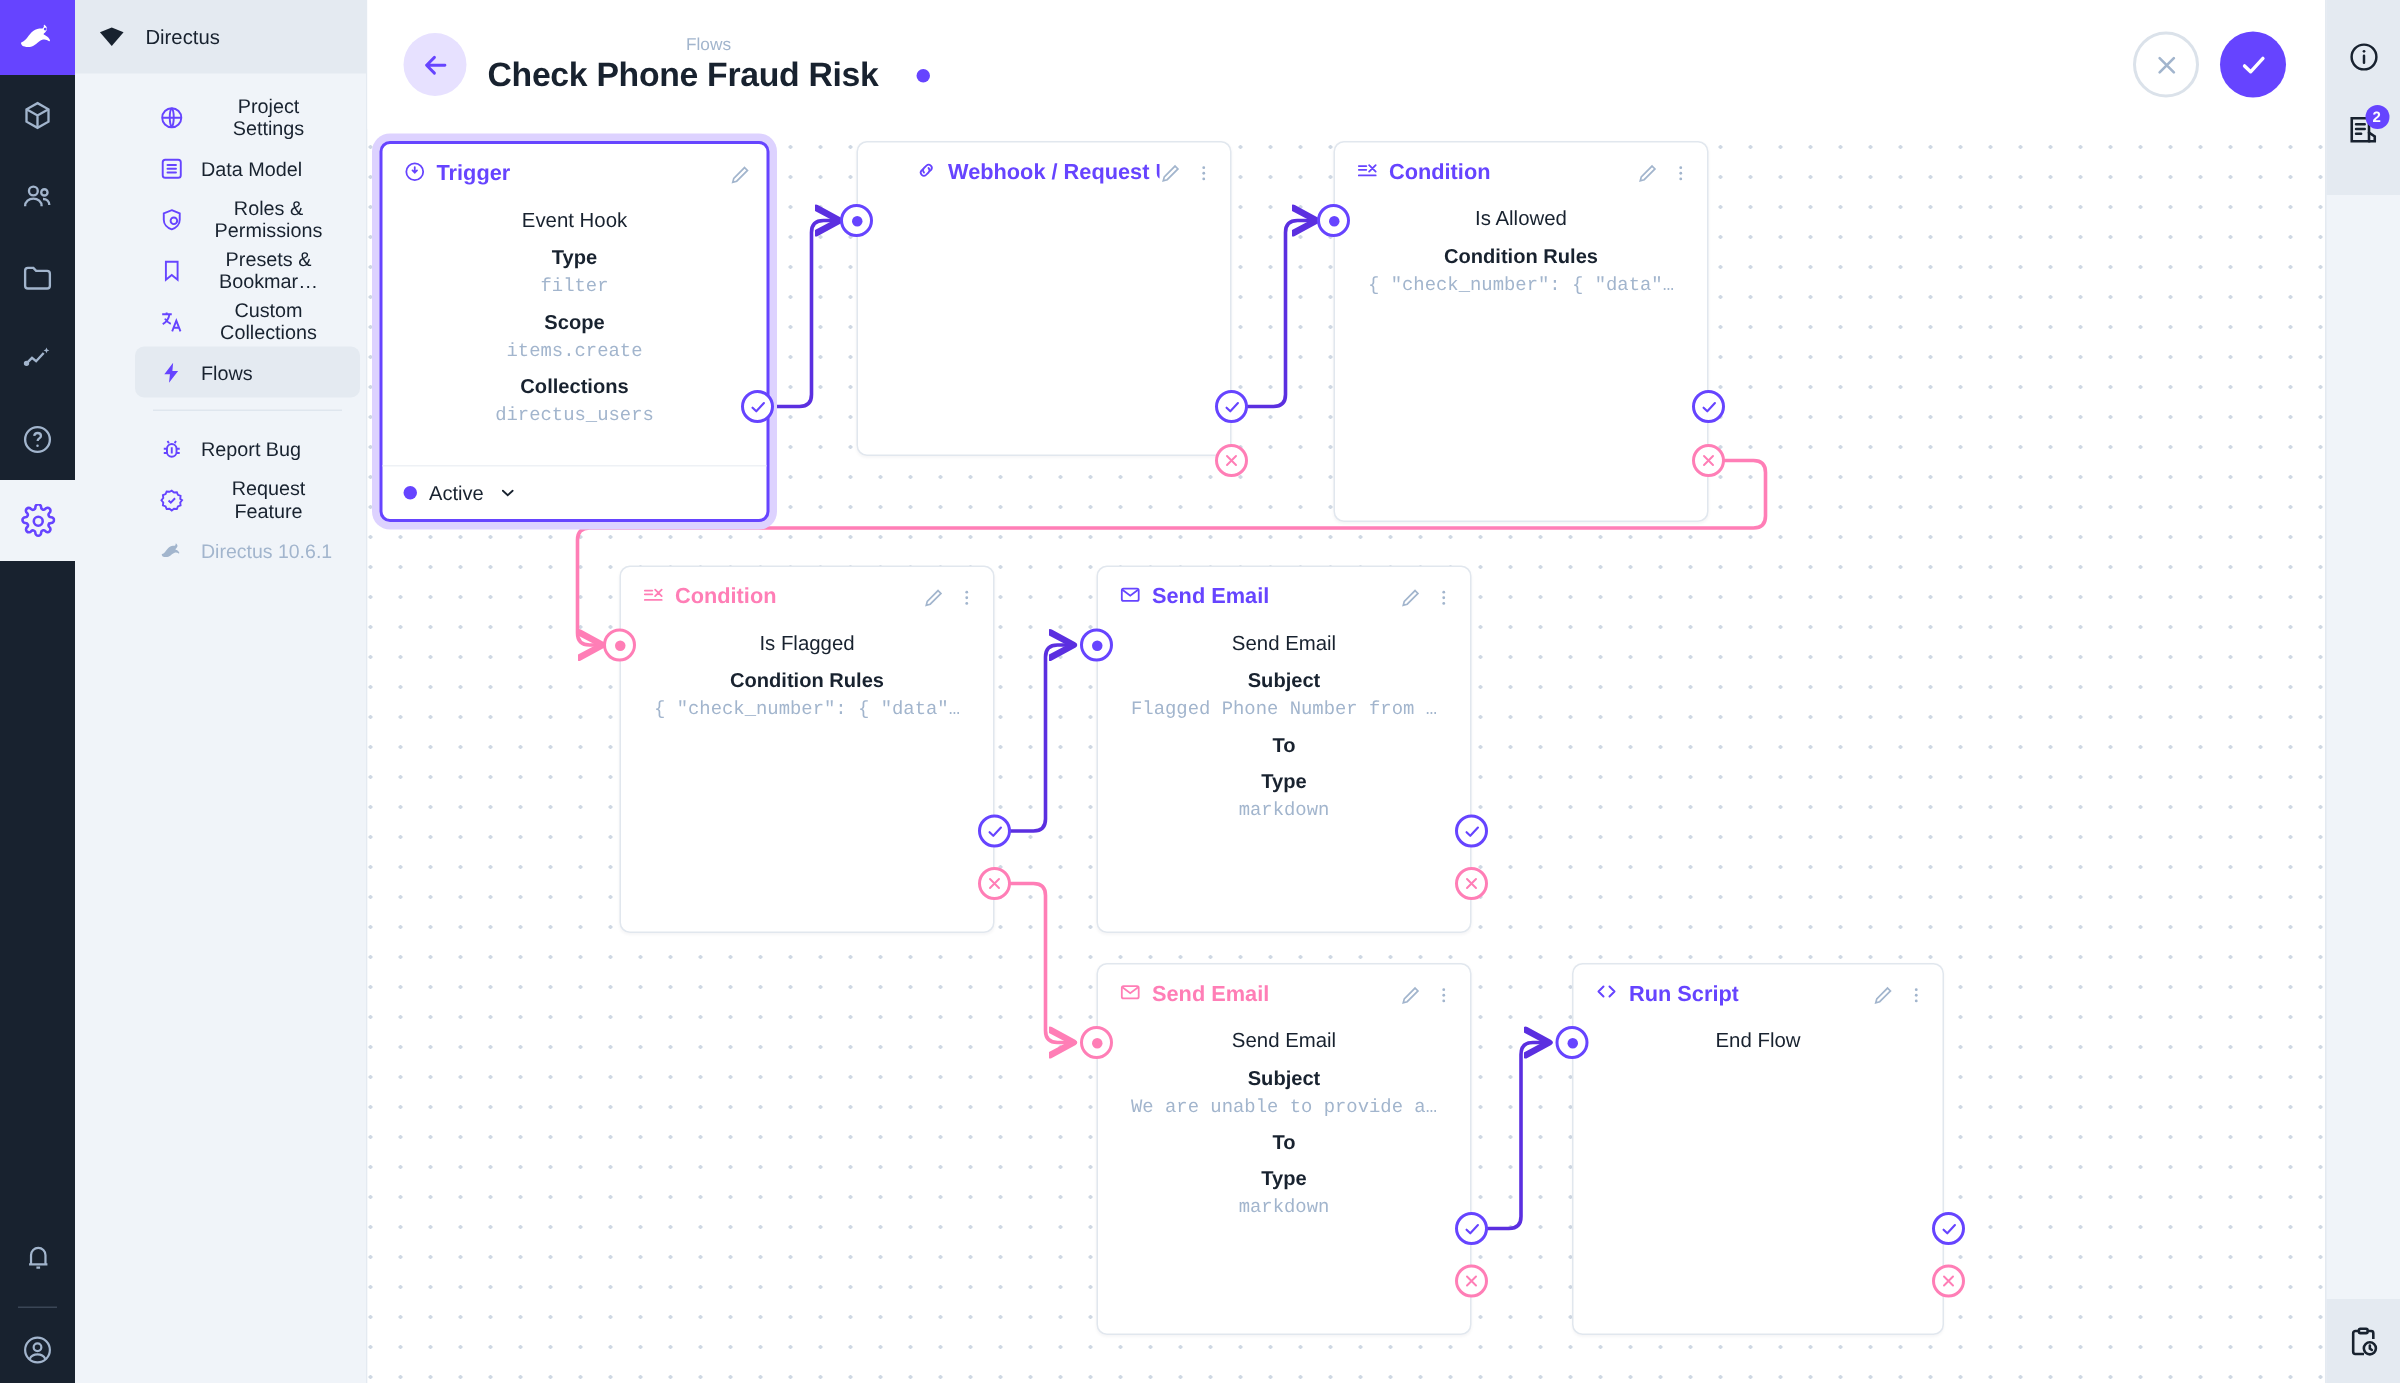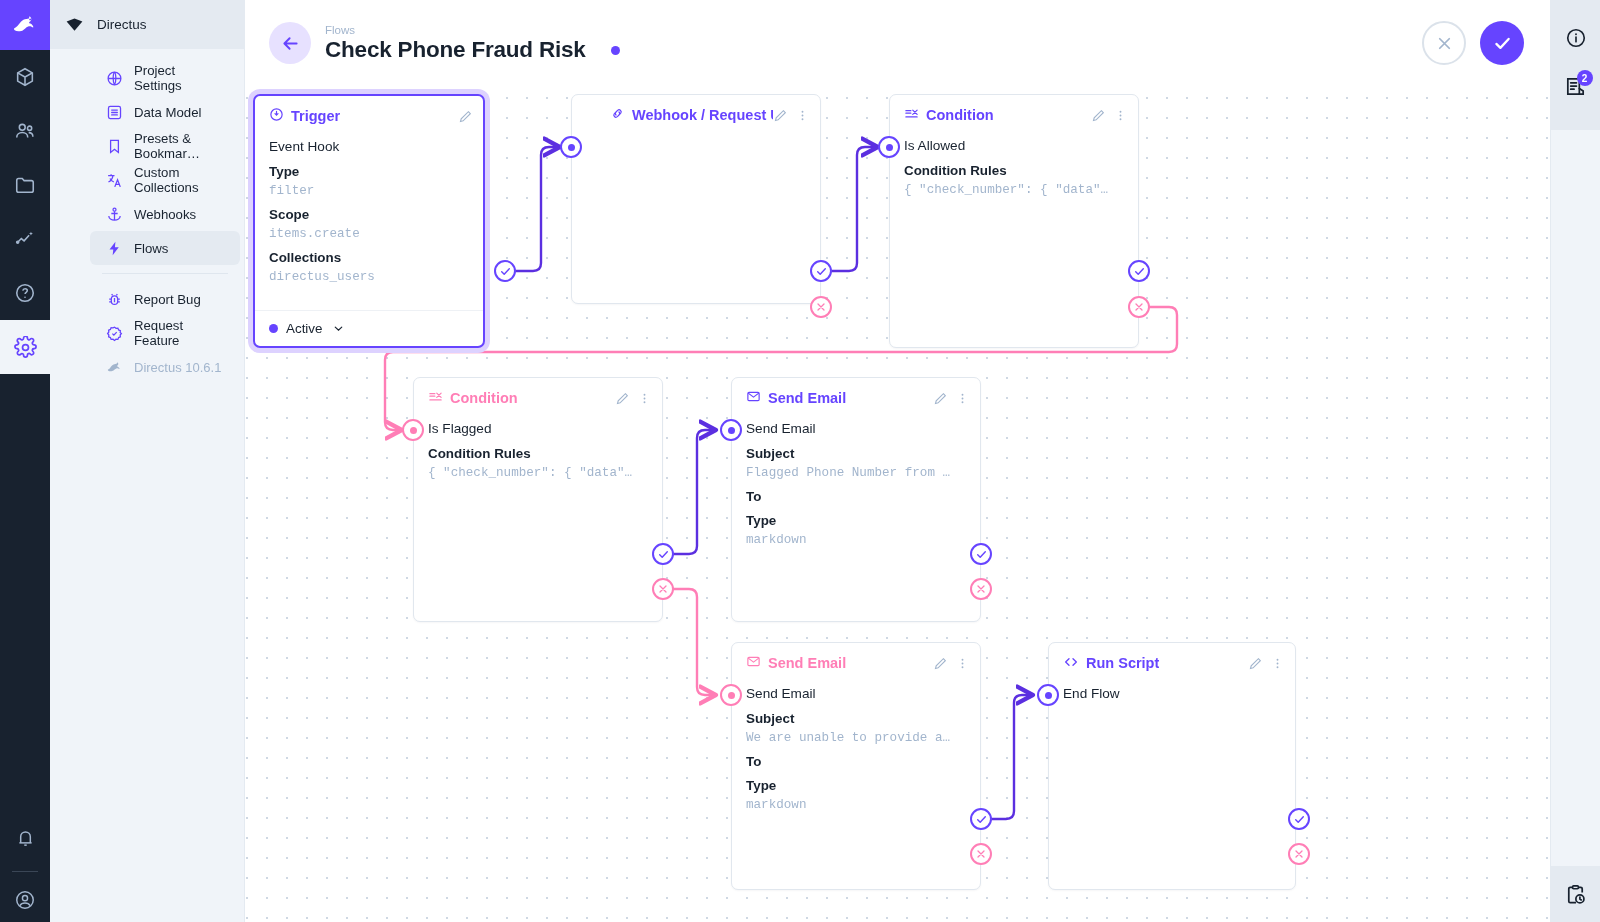--- a/index.html
+++ b/index.html
@@ -1,21 +1,21 @@
 <!DOCTYPE html>
 <html><head>
 <meta charset="utf-8">
 <style>
   * { box-sizing: border-box; margin: 0; padding: 0; }
   html, body {
     width: 1600px; height: 922px;
     font-family: "Liberation Sans", sans-serif;
     background: #ffffff; overflow: hidden;
   }
-  .app { position: relative; width: 1600px; height: 922px; display: flex; }
+  .app { position: relative; width: 1600px; height: 922px; display: flex; text-align: center; }
 
   
   .modulebar {
     width: 50px; height: 922px; background: #18222f;
     display: flex; flex-direction: column; align-items: center;
     flex: 0 0 50px; position: relative;
   }
   .mb-logo {
     width: 50px; height: 50px; background: #6644ff;
     display: flex; align-items: center; justify-content: center;
@@ -265,42 +265,42 @@
           <svg width="17" height="17" viewBox="0 0 24 24" fill="none" stroke="currentColor" stroke-width="1.8">
               <rect x="3.5" y="3.5" width="17" height="17" rx="2.4"></rect>
               <path d="M8 8.5h8M8 12h8M8 15.5h8" stroke-linecap="round"></path>
             </svg>
         </span>
         <span>Data Model</span>
       </div>
       <div class="nav-item">
         <span class="ic">
           <svg width="17" height="17" viewBox="0 0 24 24" fill="none" stroke="currentColor" stroke-width="1.8">
+              <path d="M12 3l7.5 3v6c0 4.2-3.1 7.8-7.5 9-4.4-1.2-7.5-4.8-7.5-9V6L12 3z"></path>
+              <circle cx="14" cy="13" r="3.1"></circle>
+            </svg>
+        </span>
+        <span>Roles &amp; Permissions</span>
+      </div>
+      <div class="nav-item">
+        <span class="ic">
+          <svg width="17" height="17" viewBox="0 0 24 24" fill="none" stroke="currentColor" stroke-width="1.8">
               <path d="M6.5 3.5h11v17l-5.5-4.5-5.5 4.5v-17z"></path>
             </svg>
         </span>
         <span>Presets &amp; Bookmar…</span>
       </div>
       <div class="nav-item">
         <span class="ic">
           <svg width="17" height="17" viewBox="0 0 24 24" fill="none" stroke="currentColor" stroke-width="1.8">
               <path d="M3 5h9M7.2 3.2v1.8M9.8 5c-.6 4.3-3.1 7.4-6.3 9.2M5.6 9.1c1.2 2.3 3.1 4 5.5 5"></path>
               <path d="M12.4 21l3.9-10 3.9 10M13.8 17.6h5"></path>
             </svg>
         </span>
         <span>Custom Collections</span>
-      </div>
-      <div class="nav-item">
-        <span class="ic">
-          <svg width="17" height="17" viewBox="0 0 24 24" fill="none" stroke="currentColor" stroke-width="1.8">
-              <circle cx="12" cy="5.2" r="2.1"></circle>
-              <path d="M12 7.3V20M7.5 10.6h9M4 14.2c0 3.5 3.6 5.8 8 5.8s8-2.3 8-5.8"></path>
-            </svg>
-        </span>
-        <span>Webhooks</span>
       </div>
       <div class="nav-item active">
         <span class="ic">
           <svg width="17" height="17" viewBox="0 0 24 24" fill="currentColor">
               <path d="M13.3 2.5L5 13.4h5.3l-.9 8.1 8.6-11.2h-5.4l.7-7.8z"></path>
             </svg>
         </span>
         <span>Flows</span>
       </div>
 
@@ -358,21 +358,21 @@
         <path d="M896 307 L924 307 Q932 307 932 315 L932 344 Q932 352 924 352 L148 352 Q140 352 140 360 L140 422 Q140 430 148 430 L158 430" stroke="#ff7eb6" marker-end="url(#arrR)"></path>
 
         <path d="M420 554 L444 554 Q452 554 452 546 L452 438 Q452 430 460 430 L472 430" stroke="#5b2fe0" marker-end="url(#arrP)"></path>
 
         <path d="M420 589 L444 589 Q452 589 452 597 L452 687 Q452 695 460 695 L472 695" stroke="#ff7eb6" marker-end="url(#arrR)"></path>
 
         <path d="M737 819 L761 819 Q769 819 769 811 L769 703 Q769 695 777 695 L789 695" stroke="#5b2fe0" marker-end="url(#arrP)"></path>
       </g>
     </svg>
 
-    <div class="panel selected" style="left:8px; top:94px; width:232px; height:254px;">
+    <div class="panel selected" style="left:8px; top:94px; width:260px; height:254px;">
       <div class="p-head">
         <div class="p-title">
           <span>
             <svg width="15" height="15" viewBox="0 0 24 24" fill="none" stroke="currentColor" stroke-width="1.9">
                 <circle cx="12" cy="12" r="9"></circle>
                 <path d="M12 7v6M12 13l-2.4-2.4M12 13l2.4-2.4" stroke-linecap="round"></path>
               </svg>
           </span>
           <span>Trigger</span>
         </div>

